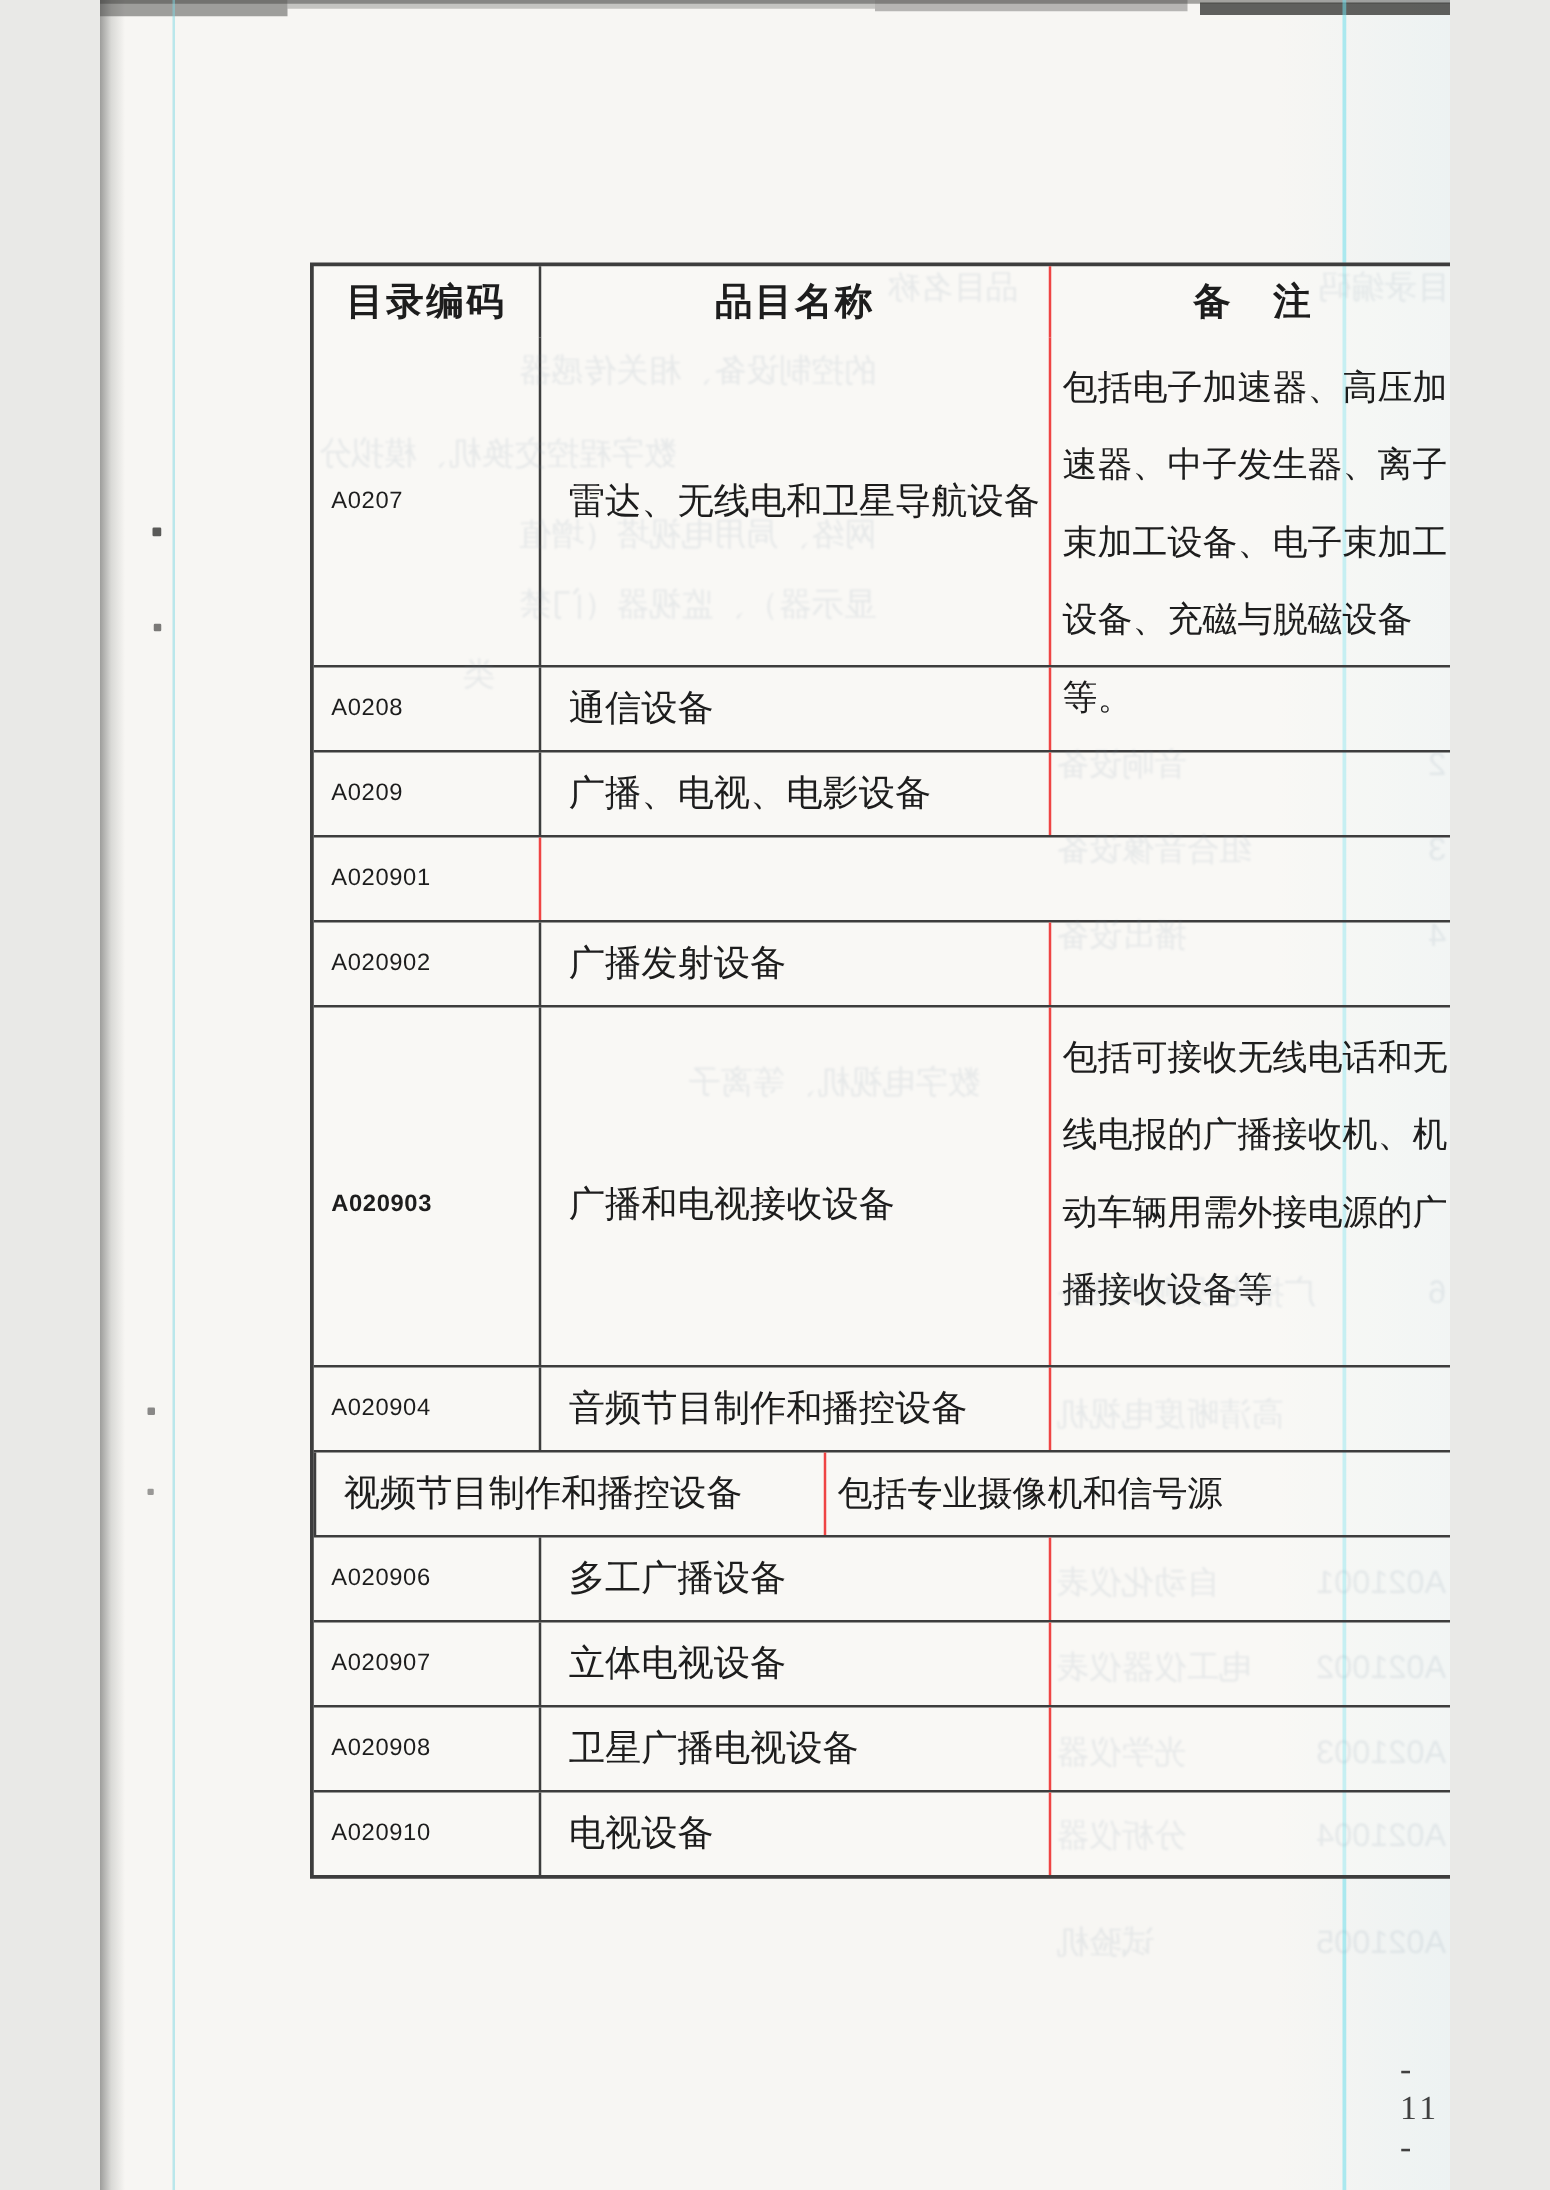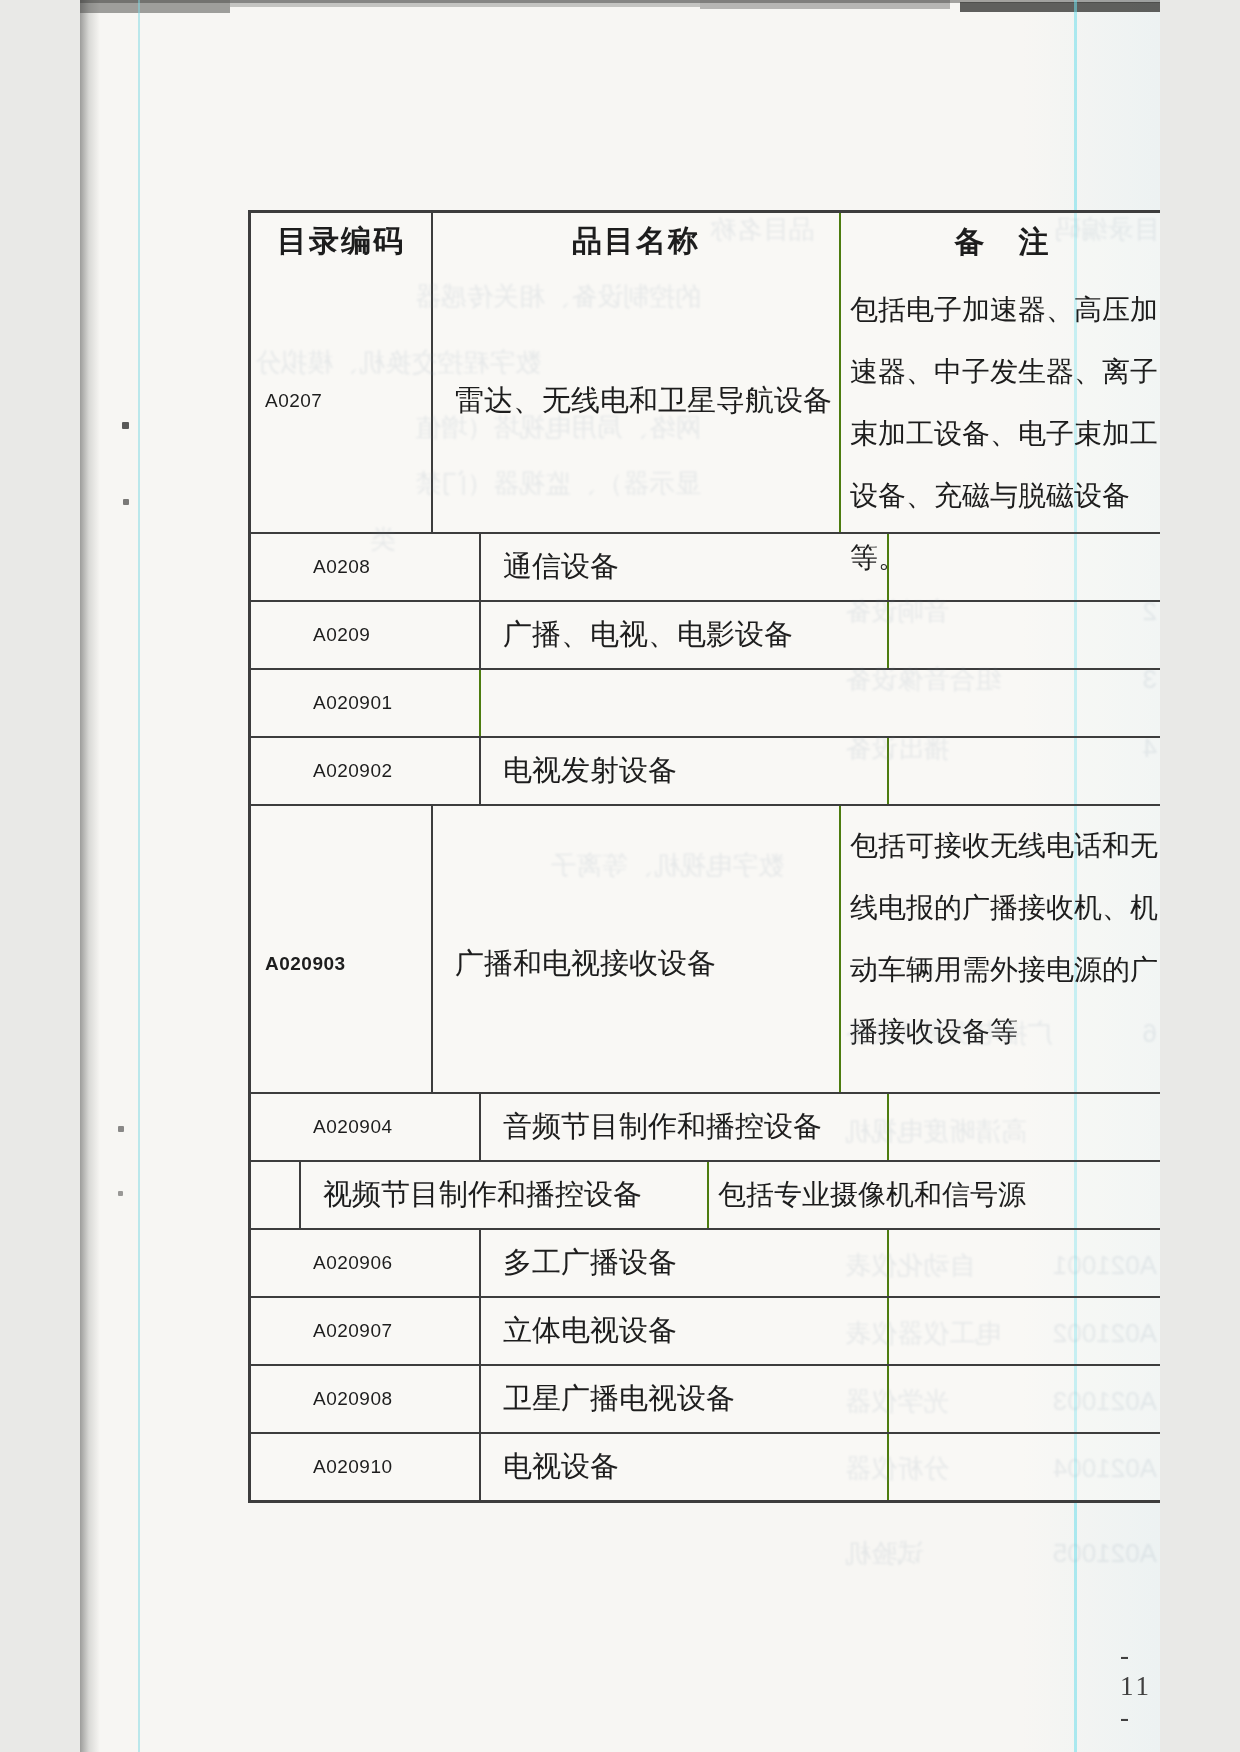--- a/index.html
+++ b/index.html
@@ -34,24 +34,24 @@
     border:3px solid #3d3d3d;
     box-sizing:border-box;
     background:rgba(252,252,250,.35);
   }
   .trow { display:flex; box-sizing:border-box; border-top:2px solid #3d3d3d; }
   .trow:first-child { border-top:none; }
   .trow.header { height:57px; border-top:none; }
   .tcell { box-sizing:border-box; display:flex; align-items:center; }
   .c-code  { width:180px; padding-left:14px; font-size:19px; letter-spacing:.5px; }
   .c-name  { width:408px; padding-left:22px; font-size:29px; border-left:2px solid #3d3d3d; }
-  .c-remark{ flex:1; padding:0 9px; font-size:28px; border-left:2px solid #4d7c0f;
+  .c-remark{ flex:1; padding:0 9px; font-size:28px; border-left:2px solid #ef4444;
              white-space:pre-line; line-height:40px; }
   .header .tcell { justify-content:center; padding-left:0; font-size:30px; font-weight:600; letter-spacing:2px; }
-  .trow.sm { height:68px;padding-left:48px; }
+  .trow.sm { height:68px; }
   .remark-tall { align-items:flex-start; line-height:62px; padding-top:9px; }
   .name-shift { margin-top:30px; }
   .code-shift { margin-top:30px;font-weight:bold; }
 
   
   .ghost {
     position:absolute;
     display:flex; justify-content:space-between;
     transform:scaleX(-1);
     color:#7f93a6; opacity:.15;
@@ -120,21 +120,21 @@
           </div>
           <div class="tcell c-remark"></div>
         </div>
         <div class="trow sm">
           <div class="tcell c-code">A020901</div>
           <div class="tcell c-remark"></div>
         </div>
         <div class="trow sm">
           <div class="tcell c-code">A020902</div>
           <div class="tcell c-name">
-            <span>电视发射设备</span>
+            <span>广播发射设备</span>
           </div>
           <div class="tcell c-remark"></div>
         </div>
         <div class="trow" style="height: 288px;">
           <div class="tcell c-code code-shift">A020903</div>
           <div class="tcell c-name">
             <span class="name-shift">广播和电视接收设备</span>
           </div>
           <div class="tcell c-remark remark-tall">包括可接收无线电话和无
 线电报的广播接收机、机

